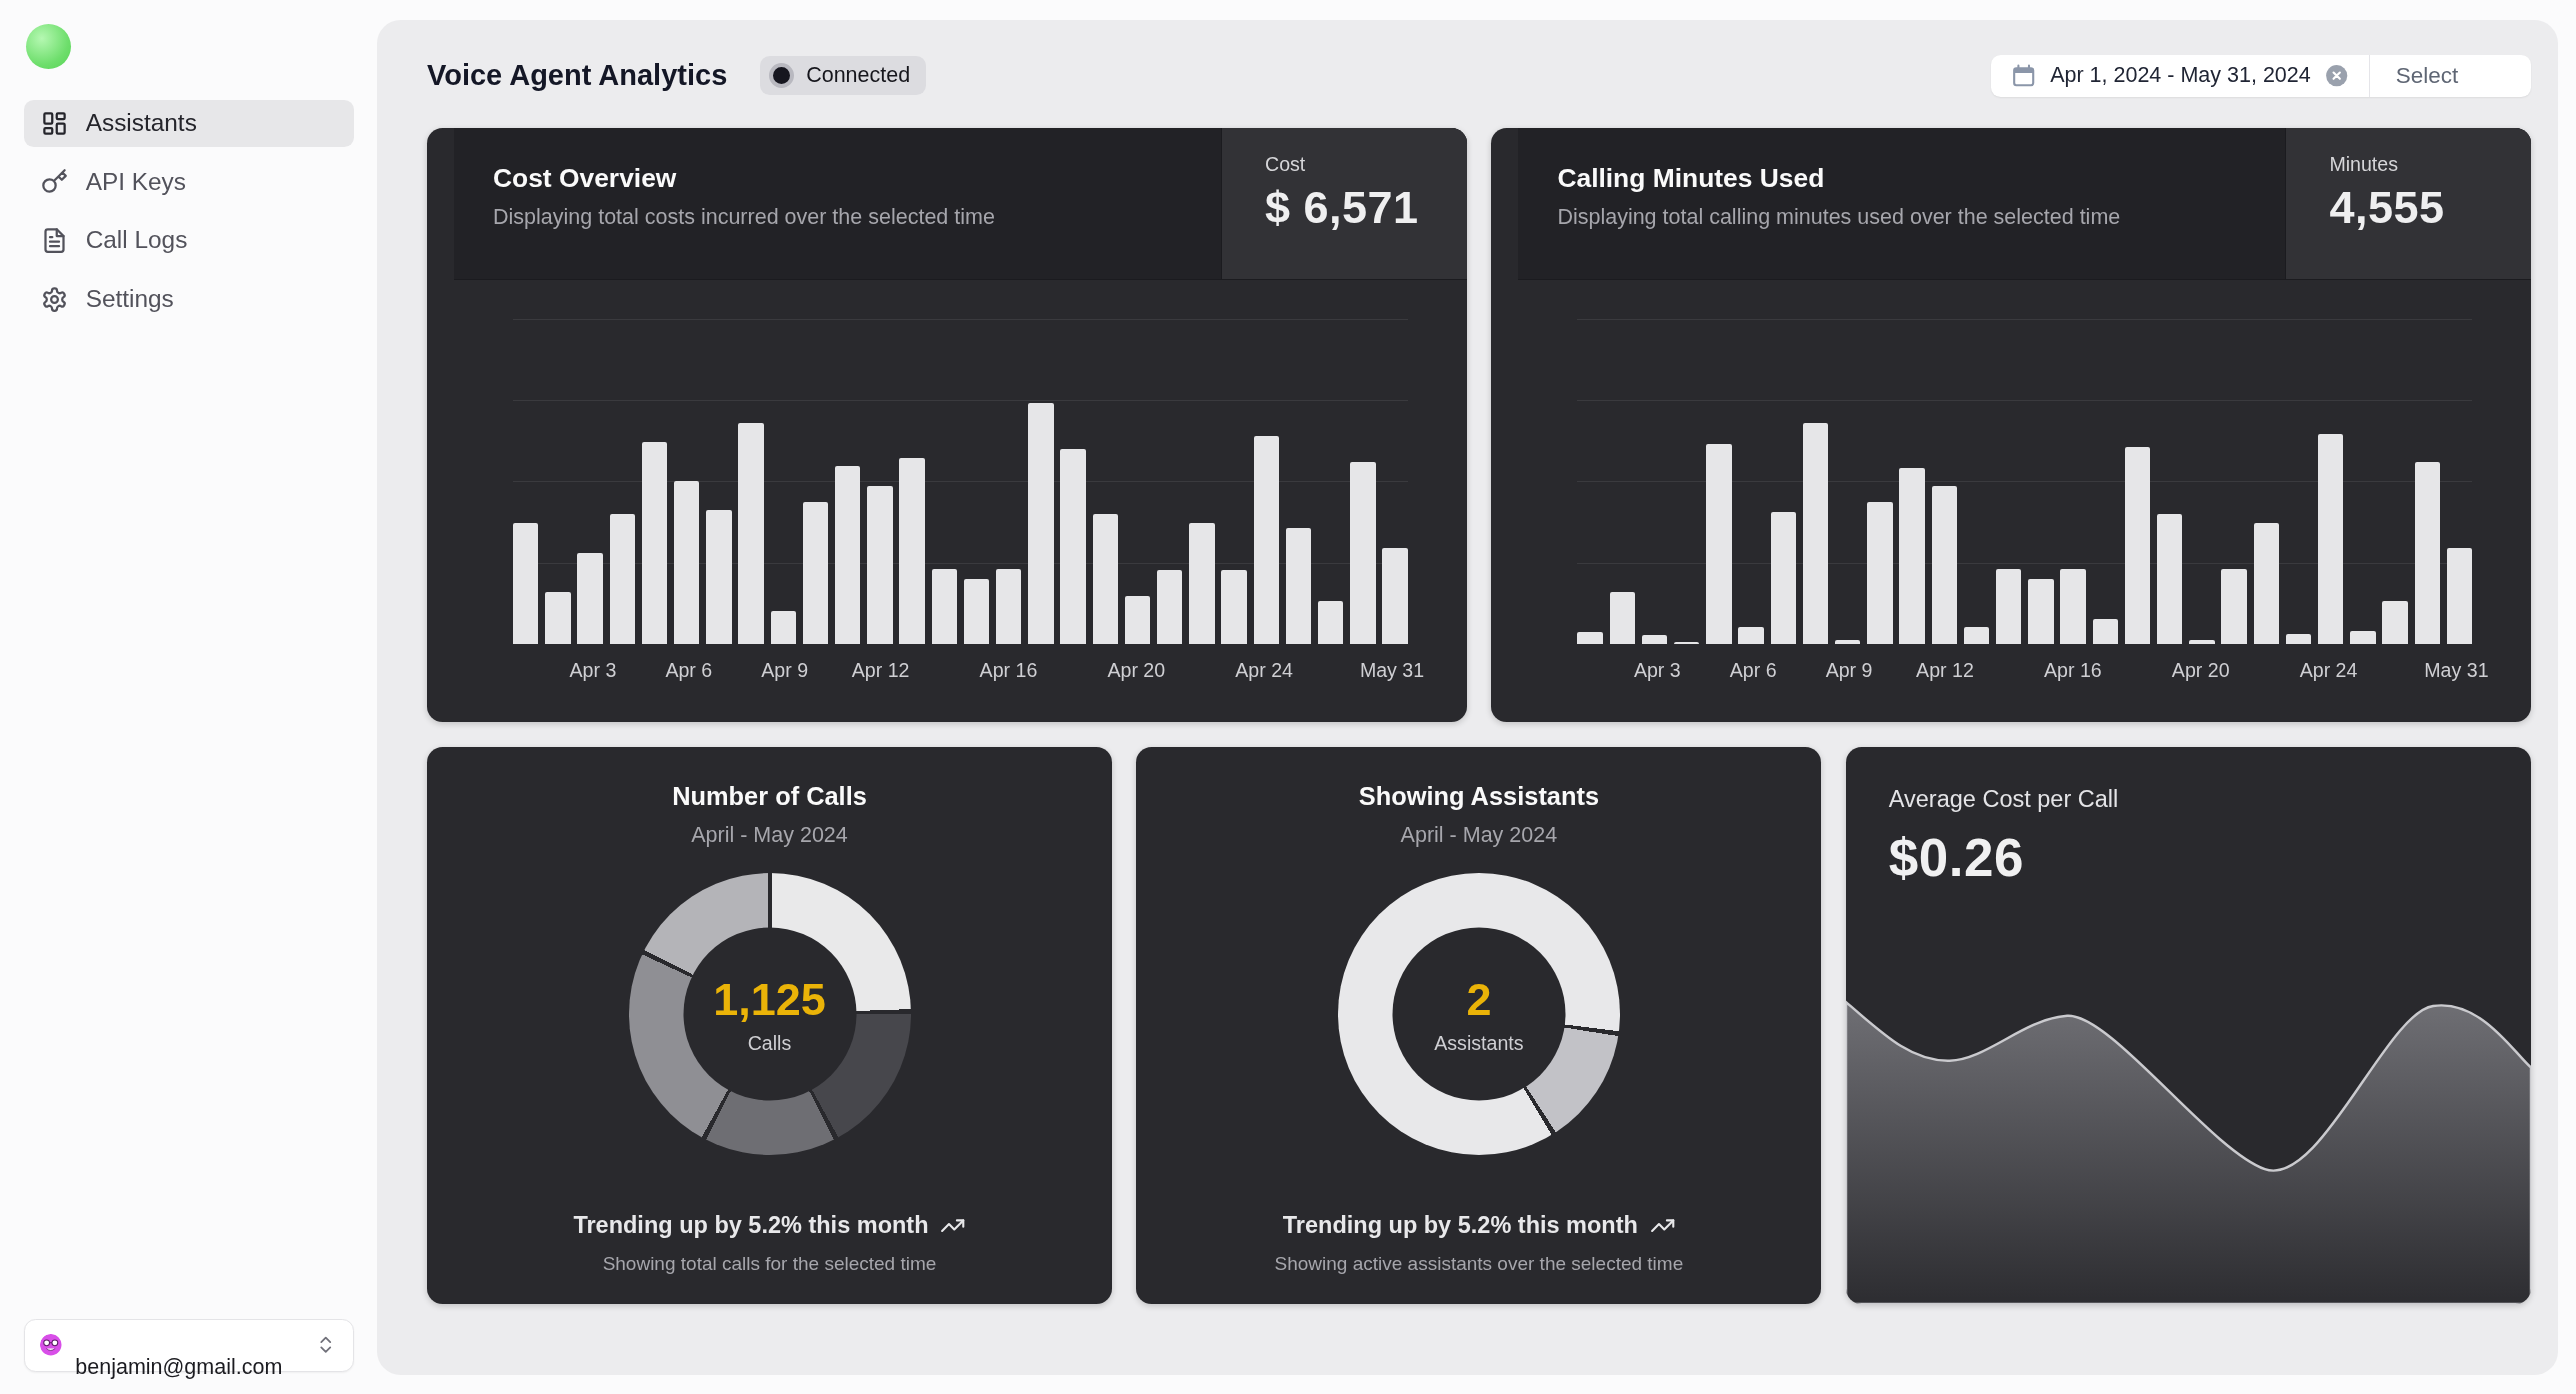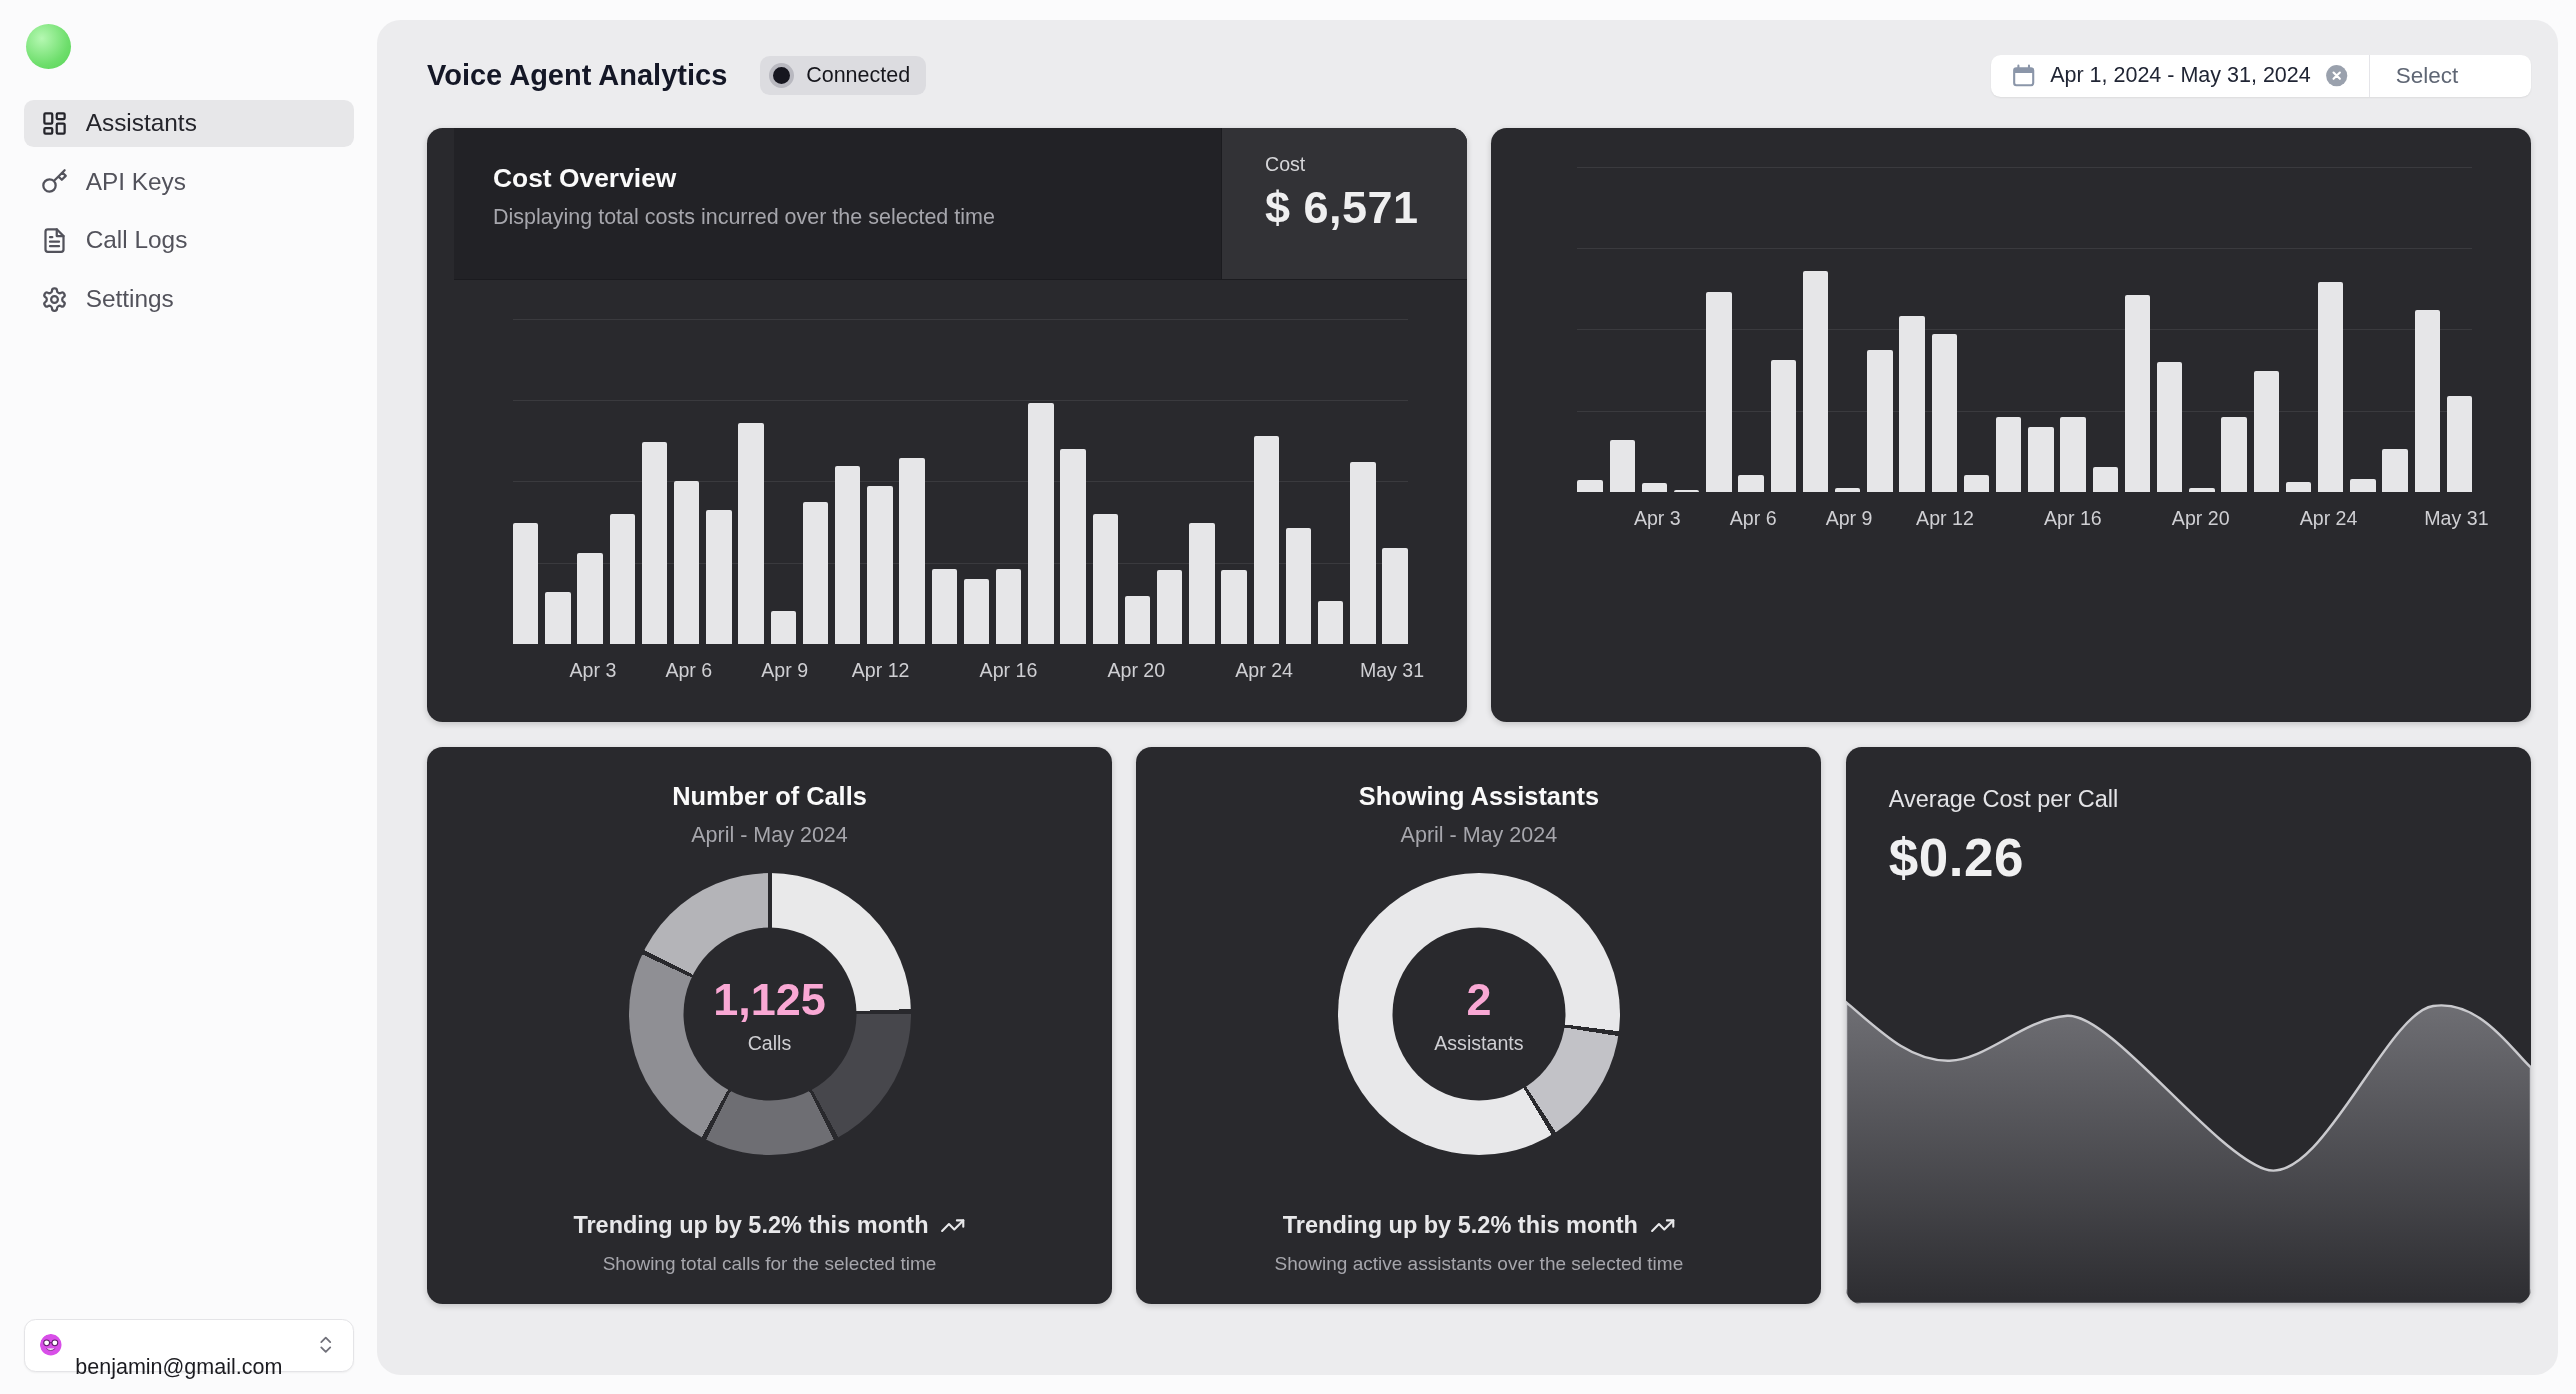--- a/index.html
+++ b/index.html
@@ -93,21 +93,21 @@
     padding:35px 29px 29px; text-align:center;
   }
   .donut-title { font-size:25.4px; font-weight:bold; color:#fafafa; }
   .donut-period { font-size:21.5px; color:#a6a6ac; margin-top:11.7px; }
   .donut { width:282px; height:282px; border-radius:50%; margin-top:25.4px; position:relative; }
   .donut-hole {
     position:absolute; left:50%; top:50%; transform:translate(-50%,-50%);
     width:173px; height:173px; border-radius:50%; background:#29292d;
     display:flex; flex-direction:column; align-items:center; justify-content:center;
   }
-  .donut-value { font-size:45px; font-weight:bold; color:#f9a8d4; }
+  .donut-value { font-size:45px; font-weight:bold; color:#eab308; }
   .donut-label { font-size:19.6px; color:#cfcfd3; margin-top:5.9px; }
   .donut-spacer { flex:1; }
   .trend-line { display:flex; align-items:center; gap:11.7px; font-size:23.5px; font-weight:bold; color:#e8e8ea; }
   .trend-line svg { width:25.4px; height:25.4px; color:#e8e8ea; }
   .donut-caption { font-size:19px; color:#a6a6ac; margin-top:13.7px; }
 
   
   .avg-card { width:685px; height:557px; position:relative; }
   .avg-inner { position:relative; z-index:2; padding:39px 43px; }
   .avg-title { font-size:23.5px; color:#e4e4e7; }
@@ -256,20 +256,30 @@
             <span class="tick" style="left: 41.0714%;">Apr 12</span>
             <span class="tick" style="left: 55.3571%;">Apr 16</span>
             <span class="tick" style="left: 69.6429%;">Apr 20</span>
             <span class="tick" style="left: 83.9286%;">Apr 24</span>
             <span class="tick" style="left: 98.2143%;">May 31</span>
           </div>
       </div>
     </div>
 
     <div class="dark-card chart-card">
+      <div class="card-head">
+        <div class="head-text">
+          <div class="card-title">Calling Minutes Used</div>
+          <div class="card-sub">Displaying total calling minutes used over the selected time</div>
+        </div>
+        <div class="stat-box">
+          <div class="stat-label">Minutes</div>
+          <div class="stat-value">4,555</div>
+        </div>
+      </div>
       <div class="chart-zone">
         <div class="plot">
           <div class="gridline" style="top:0"></div>
           <div class="gridline" style="top:81px"></div>
           <div class="gridline" style="top:162px"></div>
           <div class="gridline" style="top:244px"></div>
           <div class="bars">
               <div class="bar" style="height: 3.5%;"></div>
               <div class="bar" style="height: 16%;"></div>
               <div class="bar" style="height: 2.7%;"></div>

